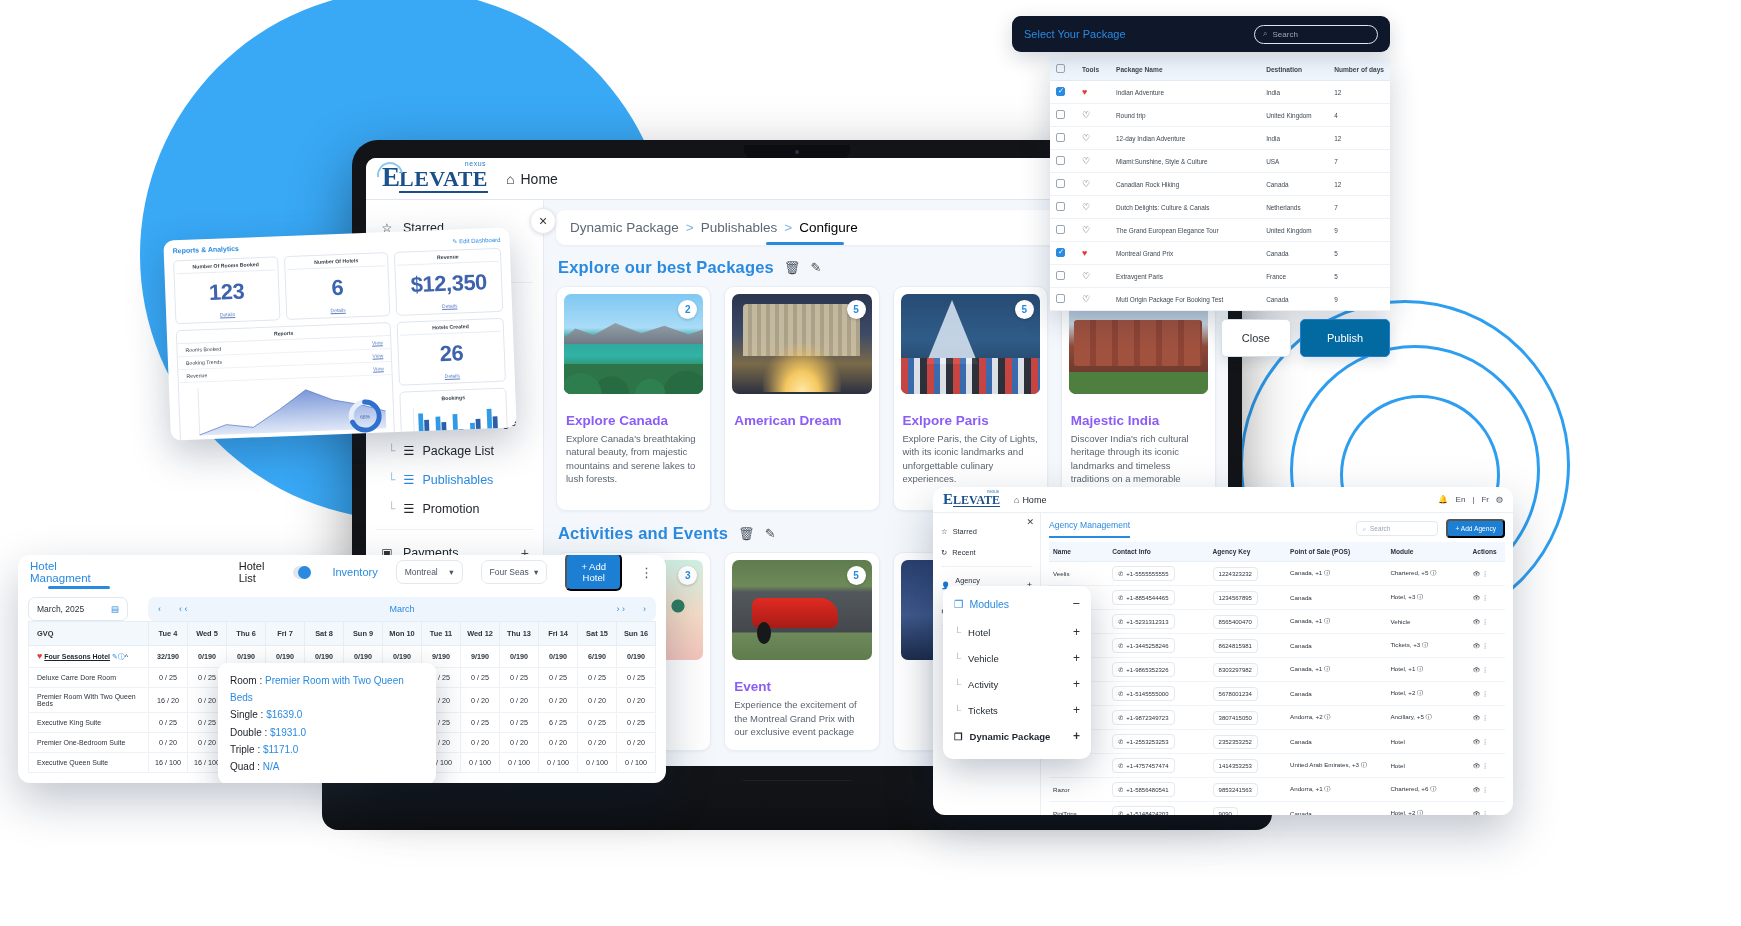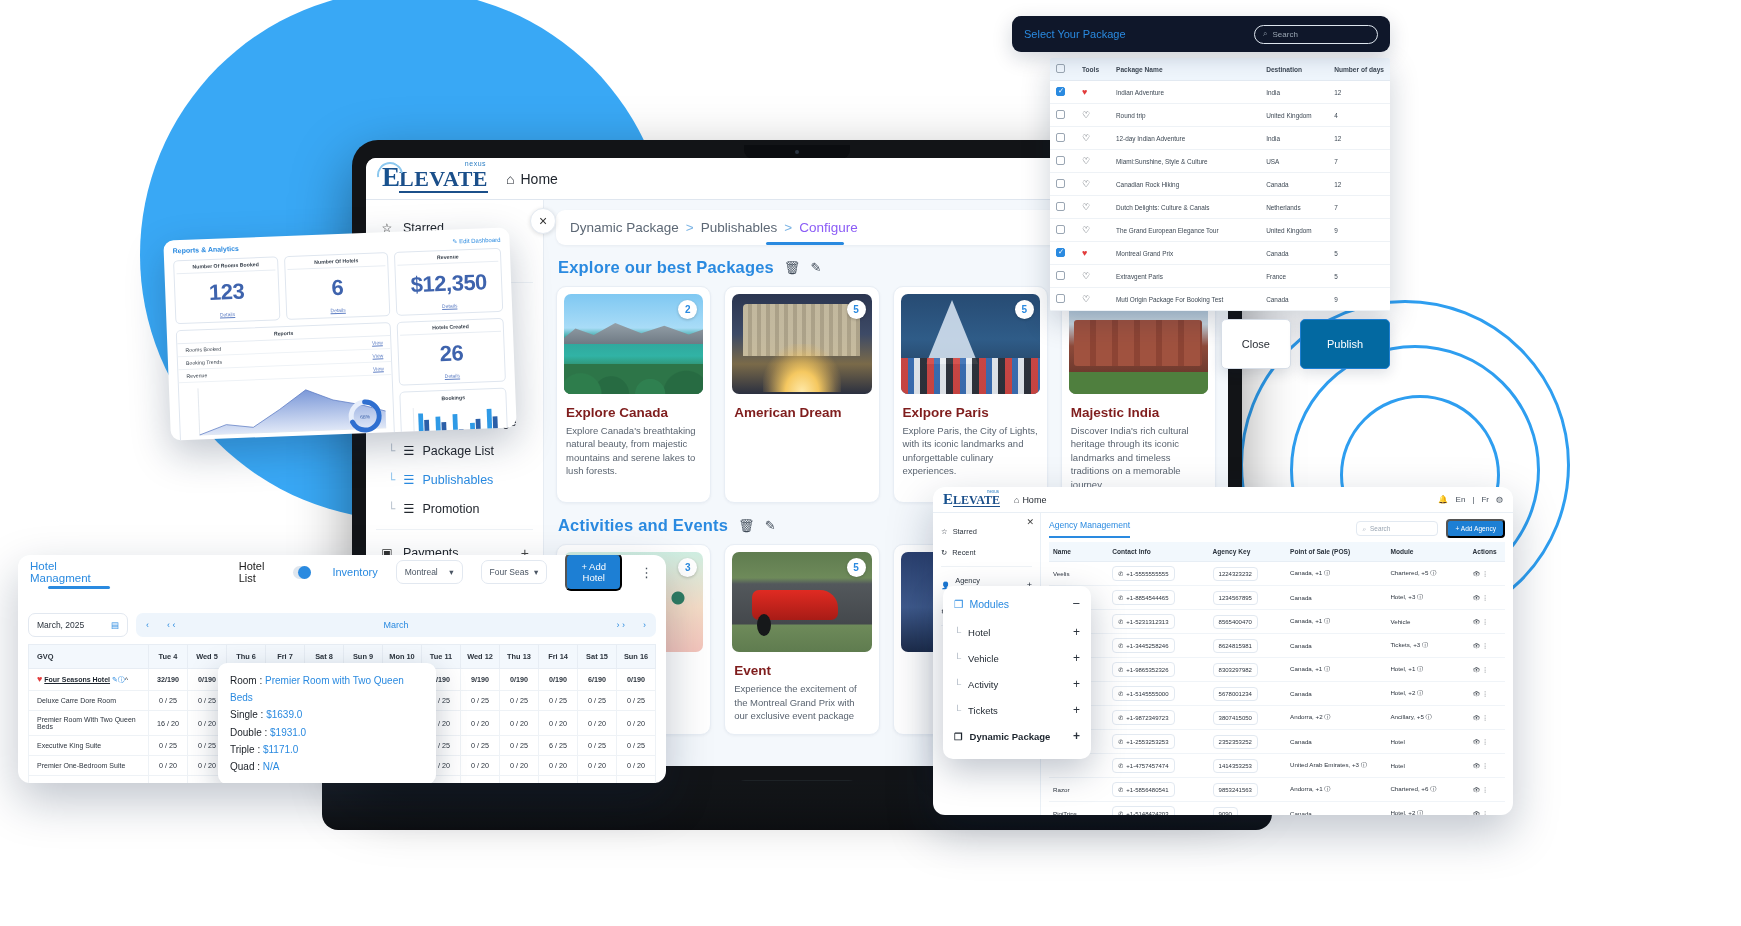--- a/index.html
+++ b/index.html
@@ -99,21 +99,21 @@
   .side-item .plus { margin-left:auto; font-size: 14px; color:#444; }
   .side-div { height:1px; background:#eef2f6; margin: 6px 10px; }
 
   .main-area { flex: 1; background: #f4f8fc; padding: 10px 12px; overflow: hidden; }
   .crumbbar {
     background:#fff; border-radius: 9px; padding: 10px 14px 0 14px; display:flex; flex-direction:column;
     box-shadow: 0 1px 3px rgba(20,40,70,.06);
   }
   .crumbs { font-size: 13.5px; color: #5d6875; display:flex; gap:7px; align-items:center;}
   .crumbs .sep { color:#7ab3e4; }
-  .crumbs .cur { color:#8b5cf6; }
+  .crumbs .cur { color:#000000; }
   .crumb-underline { height: 3px; width: 78px; background: #2a8ae0; margin-top: 7px; border-radius:2px; margin-left: 196px;}
 
   .section-head {
     display:flex; align-items:center; gap:10px; margin: 13px 2px 9px 2px;
   }
   .section-title { font-size: 16.5px; font-weight: 700; color: #2a8ae0; letter-spacing:.2px;}
   .sec-ico { font-size: 13px; color: #3f4a57; }
 
   .cards-row { display:flex; gap: 13px; }
   .pcard {
@@ -121,21 +121,21 @@
     box-shadow: 0 1px 3px rgba(20,40,70,.05); position: relative; min-width: 0;
   }
   .pcard .thumb {
     height: 100px; border-radius: 7px; overflow:hidden; position: relative;
   }
   .badge {
     position:absolute; right:6px; top:6px; width: 19px; height:19px; border-radius:50%;
     background:#fff; color:#2a8ae0; font-size: 10px; font-weight:700;
     display:flex; align-items:center; justify-content:center; box-shadow: 0 1px 3px rgba(0,0,0,.2);
   }
-  .pcard h4 { font-size: 13.5px; color: #7f1d1d; margin: 11px 2px 4px 2px; font-weight: 700;}
+  .pcard h4 { font-size: 13.5px; color: #8b5cf6; margin: 19px 2px 4px 2px; font-weight: 700;}
   .pcard p { font-size: 9.5px; line-height: 1.42; color: #5a6470; margin: 0 2px 4px 2px;}
 
   
   .art { position:absolute; inset:0; }
   .art.canada { background: linear-gradient(#7fc8f2 0%, #a9dcf7 34%, #2fa49b 44%, #31b3a5 62%, #2f7a4a 80%, #2a6b40 100%); }
   .art.canada::before { content:""; position:absolute; left:-5%; top:26%; width:110%; height:24%;
     background: linear-gradient(#9aa6ae,#6f7a84); clip-path: polygon(0 100%,12% 35%,24% 62%,38% 12%,55% 55%,70% 24%,86% 60%,100% 30%,100% 100%); }
   .art.canada::after { content:""; position:absolute; left:0; bottom:0; width:100%; height:30%;
     background: radial-gradient(circle at 12% 100%, #2e7d4c 16%, transparent 17%),
                 radial-gradient(circle at 34% 100%, #276b42 18%, transparent 19%),
@@ -225,21 +225,21 @@
   .pkg-table td {
     font-size: 6.4px; color:#3d4854; padding: 6px 6px; border-bottom:1px solid #eef2f6; white-space:nowrap;
   }
   .cbx { width: 9px; height: 9px; border:1.2px solid #9aa6b3; border-radius: 2px; display:inline-block; }
   .cbx.on { background:#2a8ae0; border-color:#2a8ae0; position:relative; }
   .cbx.on::after { content:"✓"; position:absolute; left:1px; top:-2px; color:#fff; font-size:7.5px;}
   .hrt { font-size: 9px; color:#e23b3b; }
   .hrt.off { color:#2e3742; }
   .pkg-actions { display:flex; justify-content:flex-end; gap:9px; margin-top:8px; margin-right: 0; }
   .btn {
-    border-radius: 5px; font-size: 11px; padding: 18px 20px; border:1px solid #d7dee7;
+    border-radius: 5px; font-size: 11px; padding: 12px 20px; border:1px solid #d7dee7;
     background:#fff; color:#2a2f36; box-shadow: 0 4px 14px rgba(12,30,60,.14);
   }
   .btn.primary { background:#0369a1; color:#fff; border-color:#1d7fd4; padding: 7px 26px; }
 
   
   .hotel-panel {
     position:absolute; left: 18px; top: 555px; width: 648px; height: 228px;
     background:#fff; border-radius: 12px; box-shadow: 0 18px 46px rgba(12,30,60,.26); overflow:hidden;
   }
   .hp-top { height: 34px; display:flex; align-items:center; padding: 0 12px; gap: 18px; position:relative;}
@@ -249,28 +249,28 @@
   .toggle { width: 26px; height: 13px; border-radius: 8px; background:#dfe6ee; position:relative; }
   .toggle::after { content:""; position:absolute; right:0; top:0; width:13px; height:13px; border-radius:50%; background:#2a8ae0;}
   .toggle-on { color:#2a8ae0; }
   .hp-select {
     border:1px solid #e2e8f0; border-radius: 7px; height: 24px; width: 92px; display:flex;
     align-items:center; justify-content:space-between; padding: 0 8px; font-size: 8.5px; color:#4a5563;
   }
   .hp-add { background:#1d7fd4; color:#fff; border-radius:6px; font-size:9.5px; padding:6px 10px; }
   .hp-kebab { font-size: 13px; color:#47505b; letter-spacing:1px;}
   .hp-body { padding: 8px 10px; }
-  .cal-row { display:flex; align-items:flex-start; gap: 8px; margin-top: 16px; }
+  .cal-row { display:flex; align-items:flex-start; gap: 20px; }
   .month-pick { border:1px solid #e2e8f0; border-radius:7px; height: 24px; width: 100px; display:flex;
     align-items:center; justify-content:space-between; padding: 0 8px; font-size: 8.5px; color:#2b333d;}
   .month-bar { flex:1; background:#eef5fc; border-radius:7px; height:24px; display:flex; align-items:center;
     padding: 0 10px; font-size: 9px; color:#2a8ae0; position:relative;}
   .month-bar .nv { color:#2a8ae0; font-size:9px; }
   .month-bar .mid { position:absolute; left:50%; transform:translateX(-50%); }
-  .inv-table { margin-top: 7px; width: 100%; border-collapse: collapse; table-layout: fixed;}
+  .inv-table { width: 100%; border-collapse: collapse; table-layout: fixed;}
   .inv-table th {
     background:#f3f8fd; font-size: 7.4px; font-weight:700; color:#2b333d; padding: 7px 2px;
     border:1px solid #e7edf4; text-align:center;
   }
   .inv-table th:first-child { text-align:left; padding-left:8px; width: 120px;}
   .inv-table td {
     font-size: 7.2px; color:#2b333d; padding: 5px 2px; border:1px solid #eef2f6; text-align:center;
   }
   .inv-table td:first-child { text-align:left; padding-left:8px; font-size:7px;}
   .hot-name { color:#1c242d; text-decoration: underline; font-weight:700; }

